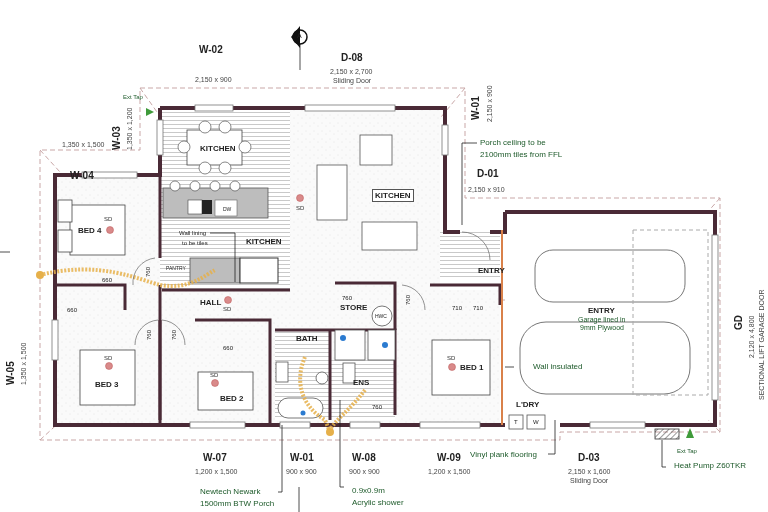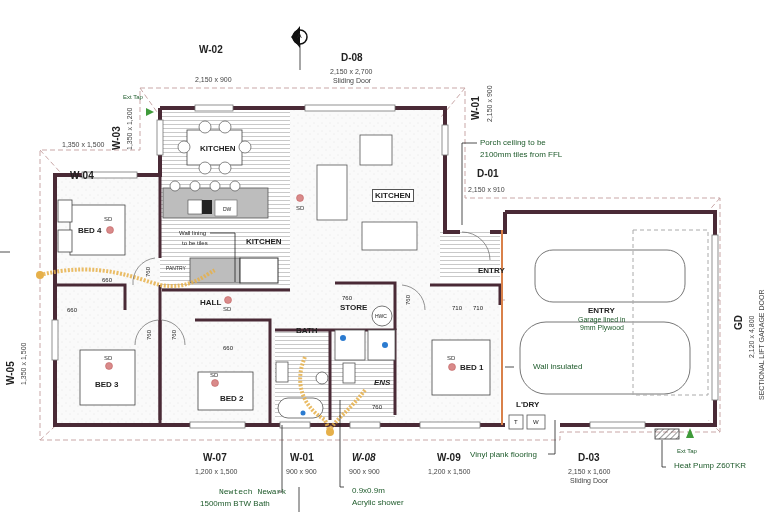--- a/index.html
+++ b/index.html
@@ -219,21 +219,21 @@
 
 <span class="lbl tag vert" style="left:5px;top:385px;">W-05</span>
 <span class="lbl dim vert" style="left:20px;top:385px;">1,350 x 1,500</span>
 
 <span class="lbl tag" style="left:203px;top:452px;">W-07</span>
 <span class="lbl dim" style="left:195px;top:468px;">1,200 x 1,500</span>
 
 <span class="lbl tag" style="left:290px;top:452px;">W-01</span>
 <span class="lbl dim" style="left:286px;top:468px;">900 x 900</span>
 
-<span class="lbl tag" style="left:352px;top:452px;font-style:italic;">W-08</span>
+<span class="lbl tag" style="left:352px;top:452px;">W-08</span>
 <span class="lbl dim" style="left:349px;top:468px;">900 x 900</span>
 
 <span class="lbl tag" style="left:437px;top:452px;">W-09</span>
 <span class="lbl dim" style="left:428px;top:468px;">1,200 x 1,500</span>
 
 <span class="lbl tag" style="left:578px;top:452px;">D-03</span>
 <span class="lbl dim" style="left:568px;top:468px;">2,150 x 1,600</span>
 <span class="lbl dim" style="left:570px;top:477px;">Sliding Door</span>
 
 <span class="lbl tag vert" style="left:733px;top:330px;">GD</span>
@@ -242,22 +242,22 @@
 
 <span class="lbl room" style="left:200px;top:144px;">KITCHEN</span>
 <span class="lbl room" style="left:372px;top:189px;border:1px solid #555;padding:1px 2px;background:#fff;">KITCHEN</span>
 <span class="lbl room" style="left:246px;top:237px;">KITCHEN</span>
 <span class="lbl" style="left:166px;top:265px;font-size:5px;">PANTRY</span>
 <span class="lbl room" style="left:78px;top:226px;">BED 4</span>
 <span class="lbl room" style="left:200px;top:298px;">HALL</span>
 <span class="lbl room" style="left:453px;top:266px;padding-left:25px;">ENTRY</span>
 <span class="lbl room" style="left:588px;top:306px;">ENTRY</span>
 <span class="lbl room" style="left:340px;top:303px;">STORE</span>
-<span class="lbl room" style="left:296px;top:326px;">BATH</span>
-<span class="lbl room" style="left:374px;top:378px;font-style:italic;">ENS</span>
+<span class="lbl room" style="left:296px;top:334px;">BATH</span>
+<span class="lbl room" style="left:353px;top:378px;">ENS</span>
 <span class="lbl room" style="left:460px;top:363px;">BED 1</span>
 <span class="lbl room" style="left:220px;top:394px;">BED 2</span>
 <span class="lbl room" style="left:95px;top:380px;">BED 3</span>
 <span class="lbl room" style="left:516px;top:400px;">L'DRY</span>
 
 <span class="lbl" style="left:223px;top:206px;font-size:5px;">DW</span>
 <span class="lbl" style="left:375px;top:313px;font-size:5px;">HWC</span>
 <span class="lbl" style="left:514px;top:419px;font-size:6px;">T</span>
 <span class="lbl" style="left:533px;top:419px;font-size:6px;">W</span>
 <span class="lbl sd" style="left:104px;top:216px;">SD</span>
@@ -282,17 +282,17 @@
 <span class="lbl note" style="left:123px;top:94px;font-size:6px;">Ext Tap</span>
 <span class="lbl note" style="left:677px;top:448px;font-size:6px;">Ext Tap</span>
 <span class="lbl note" style="left:480px;top:138px;">Porch ceiling to be</span>
 <span class="lbl note" style="left:480px;top:150px;">2100mm tiles from FFL</span>
 <span class="lbl" style="left:179px;top:230px;font-size:6px;">Wall lining</span>
 <span class="lbl" style="left:182px;top:240px;font-size:6px;">to be tiles</span>
 <span class="lbl note" style="left:578px;top:316px;font-size:7px;">Garage lined in</span>
 <span class="lbl note" style="left:580px;top:324px;font-size:7px;">9mm Plywood</span>
 <span class="lbl note" style="left:533px;top:362px;">Wall insulated</span>
 <span class="lbl note" style="left:470px;top:450px;">Vinyl plank flooring</span>
-<span class="lbl note" style="left:219px;top:487px;font-family:Liberation Mono, monospace;">Newtech Newark</span>
-<span class="lbl note" style="left:200px;top:499px;">1500mm BTW Bath</span>
+<span class="lbl note" style="left:200px;top:487px;">Newtech Newark</span>
+<span class="lbl note" style="left:200px;top:499px;">1500mm BTW Porch</span>
 <span class="lbl note" style="left:352px;top:486px;">0.9x0.9m</span>
 <span class="lbl note" style="left:352px;top:498px;">Acrylic shower</span>
 <span class="lbl note" style="left:674px;top:461px;">Heat Pump Z60TKR</span>
 
 </body></html>

